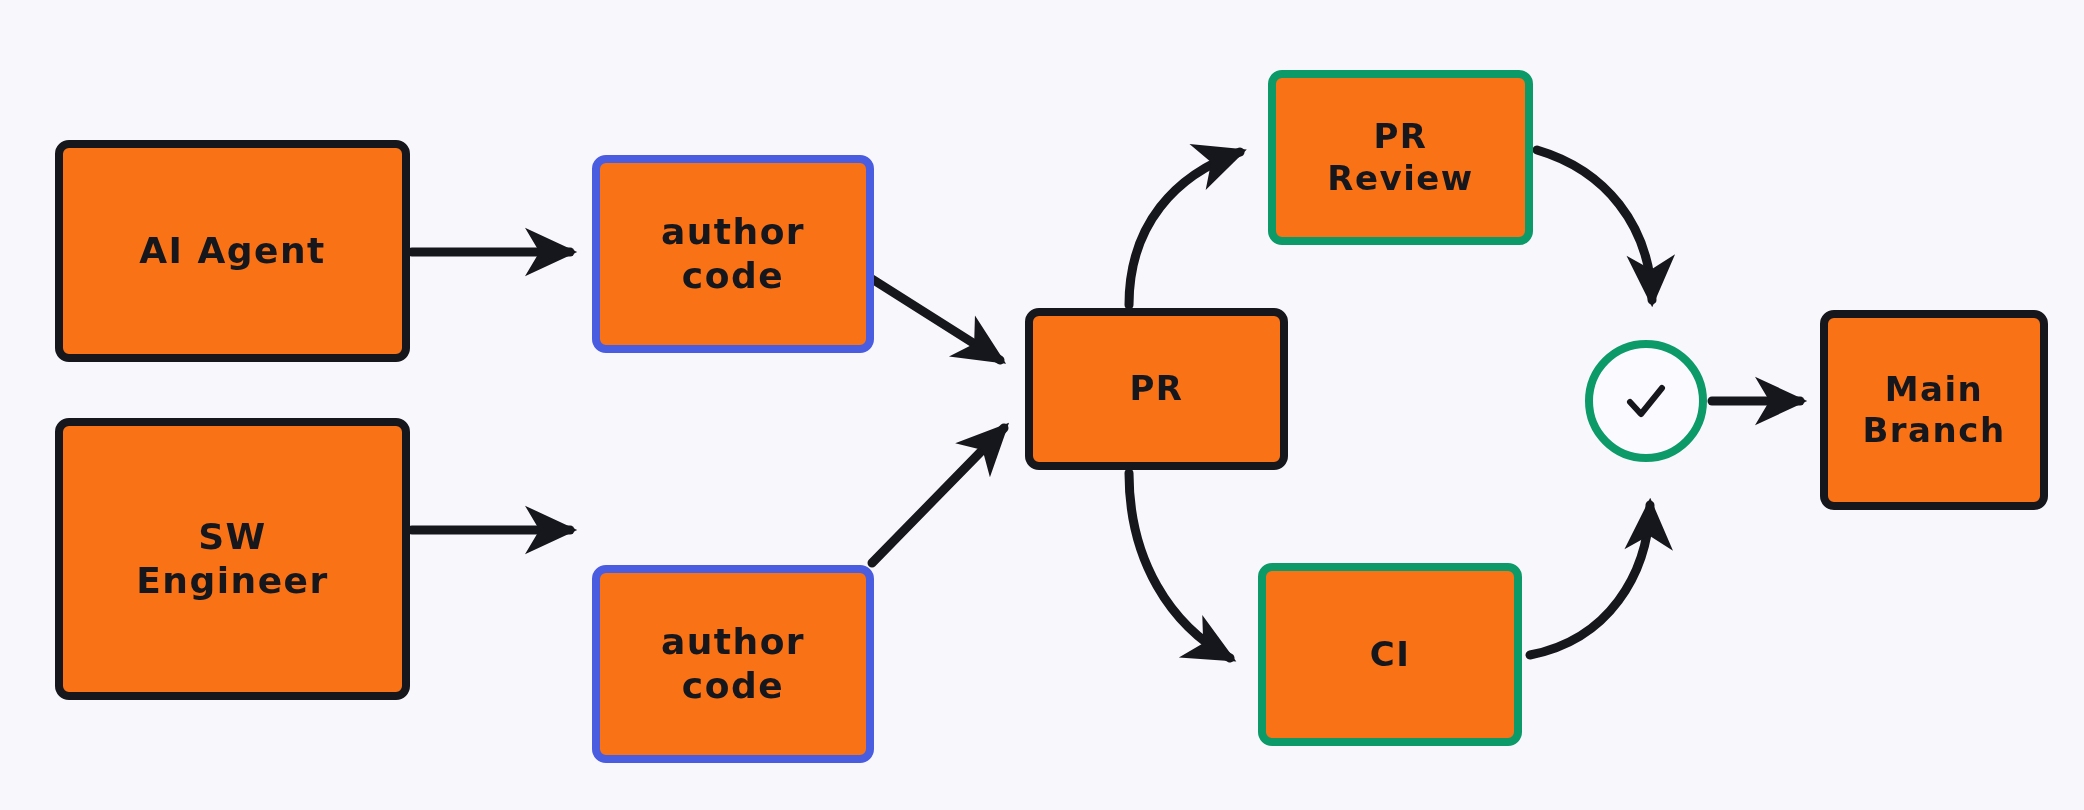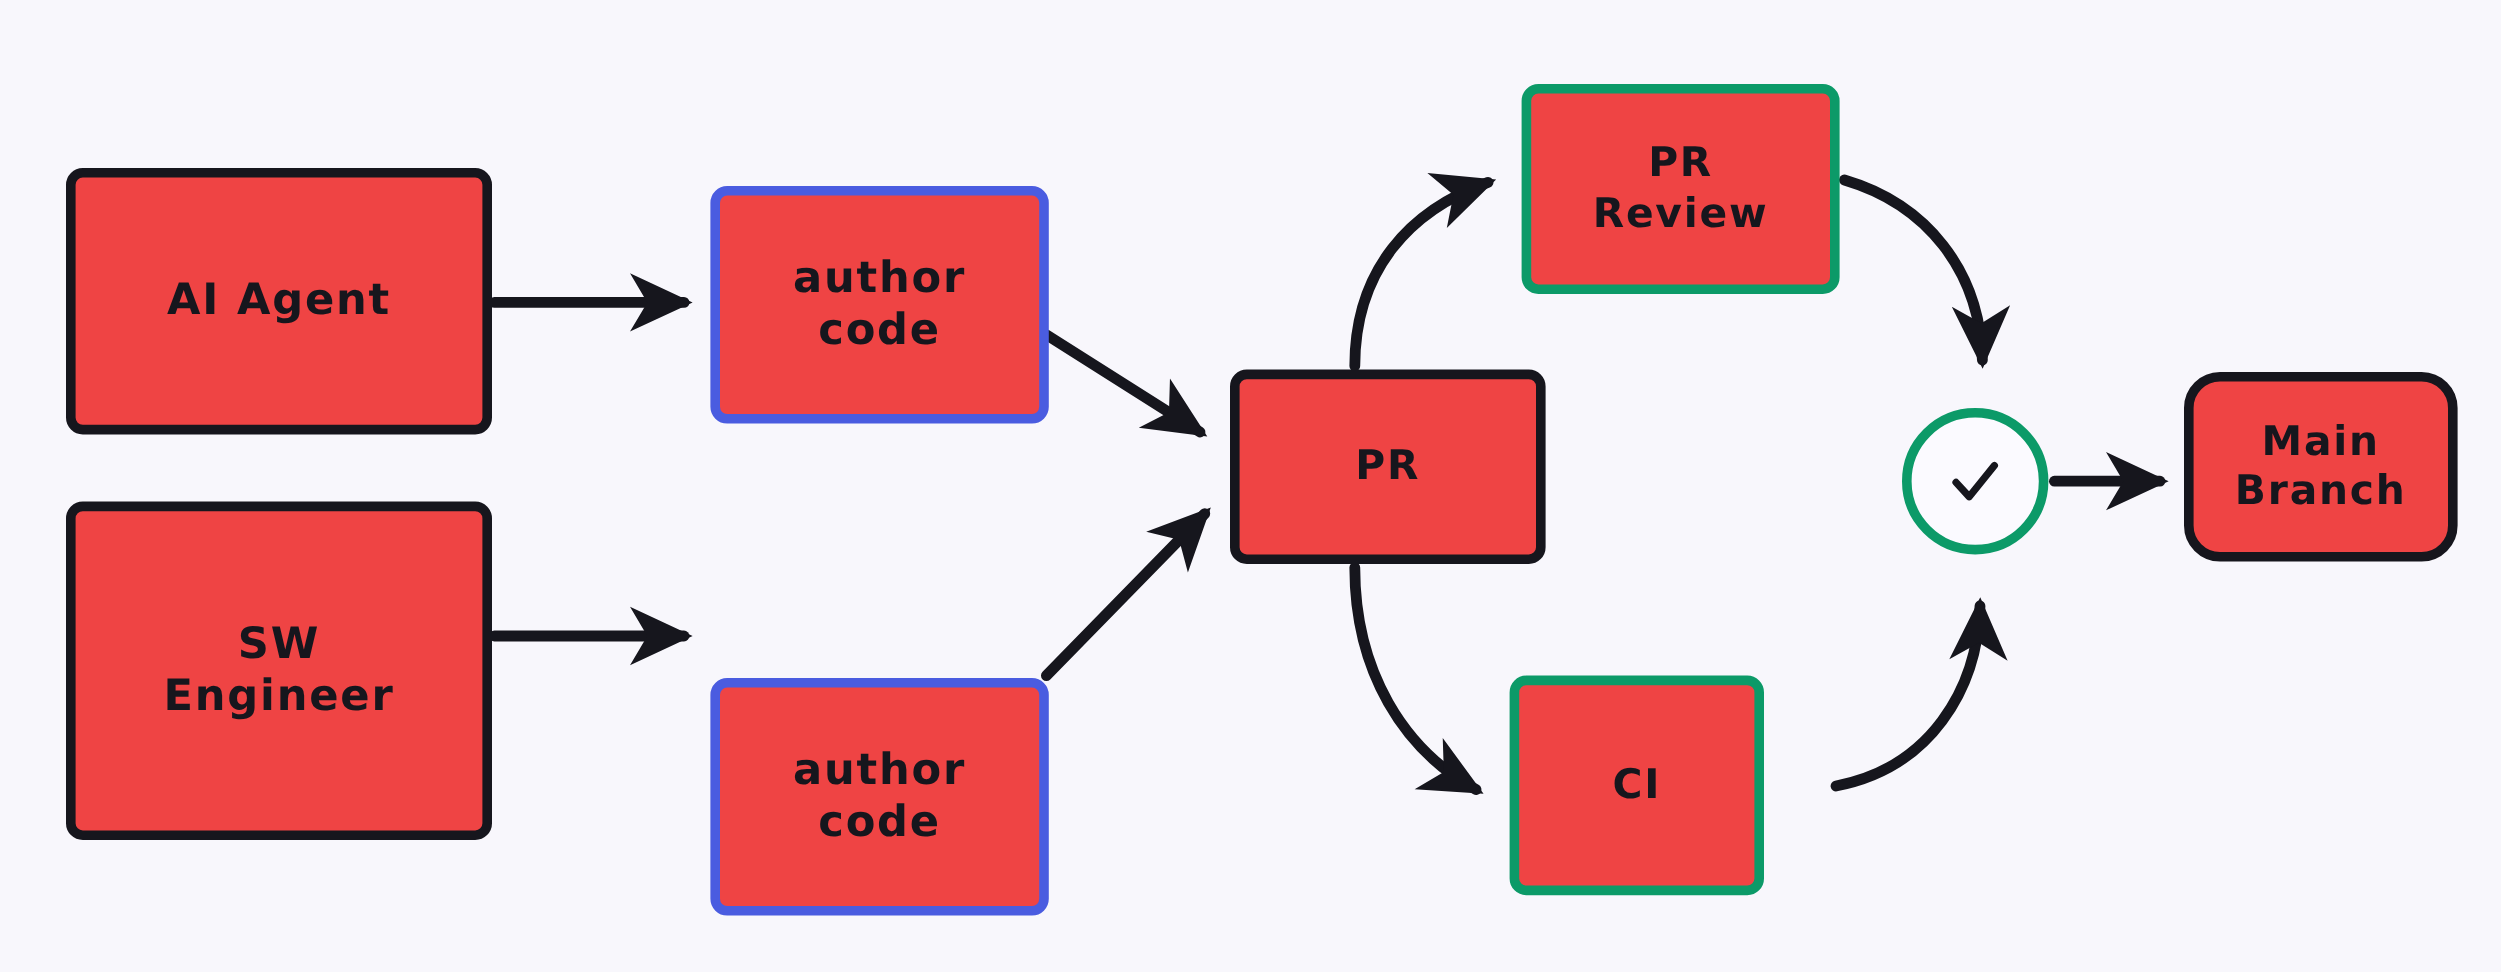--- a/index.html
+++ b/index.html
@@ -19,21 +19,21 @@
     height: 810px;
     background: #f8f7fc;
   }
   .node {
     position: absolute;
     box-sizing: border-box;
     display: flex;
     align-items: center;
     justify-content: center;
     text-align: center;
-    background: #ef4444;
+    background: #f97316;
     border-radius: 14px;
     border-style: solid;
   }
   .node .label {
     display: block;
     white-space: pre-line;
     line-height: 1.22;
     letter-spacing: 1.5px;
     font-weight: 700;
     color: #16161d;
@@ -140,25 +140,25 @@
 
   <div class="node node-black" id="n-pr" style="left: 1025px; top: 308px; width: 263px; height: 162px;">
     <span class="label" style="font-size: 34px;">PR</span>
   </div>
 
   <div class="node node-green" id="n-pr-review" style="left: 1268px; top: 70px; width: 265px; height: 175px;">
     <span class="label" style="font-size: 34px;">PR
 Review</span>
   </div>
 
-  <div class="node node-green" id="n-ci" style="left: 1258px; top: 563px; width: 212px; height: 183px;">
+  <div class="node node-green" id="n-ci" style="left: 1258px; top: 563px; width: 264px; height: 183px;">
     <span class="label" style="font-size: 34px;">CI</span>
   </div>
 
-  <div class="node node-black" id="n-main-branch" style="left: 1820px; top: 310px; width: 228px; height: 158px; border-radius: 30px;">
+  <div class="node node-black" id="n-main-branch" style="left: 1820px; top: 310px; width: 228px; height: 200px;">
     <span class="label" style="font-size: 34px;">Main
 Branch</span>
   </div>
 
   <div class="check-circle" id="n-check" style="left: 1585px; top: 340px; width: 122px; height: 122px;">
     <svg width="62" height="62" viewBox="0 0 62 62" xmlns="http://www.w3.org/2000/svg">
       <path d="M15,32 L26,44 L47,18" stroke="#16161d" stroke-width="6" fill="none" stroke-linecap="round" stroke-linejoin="round"></path>
     </svg>
   </div>
 

